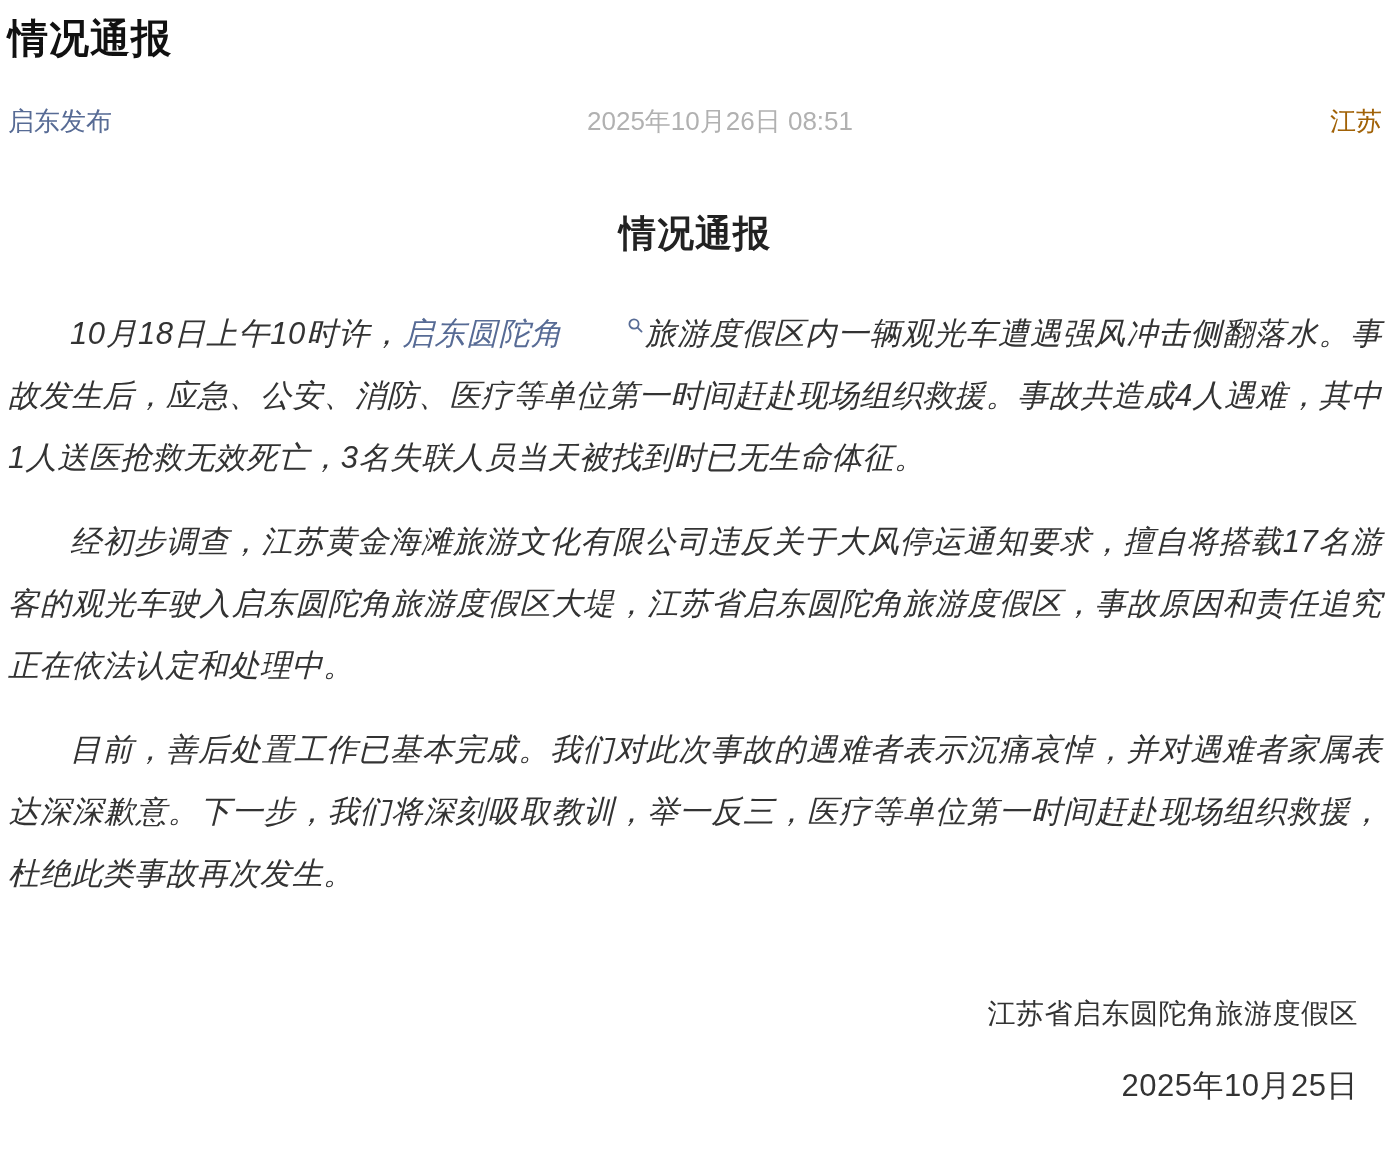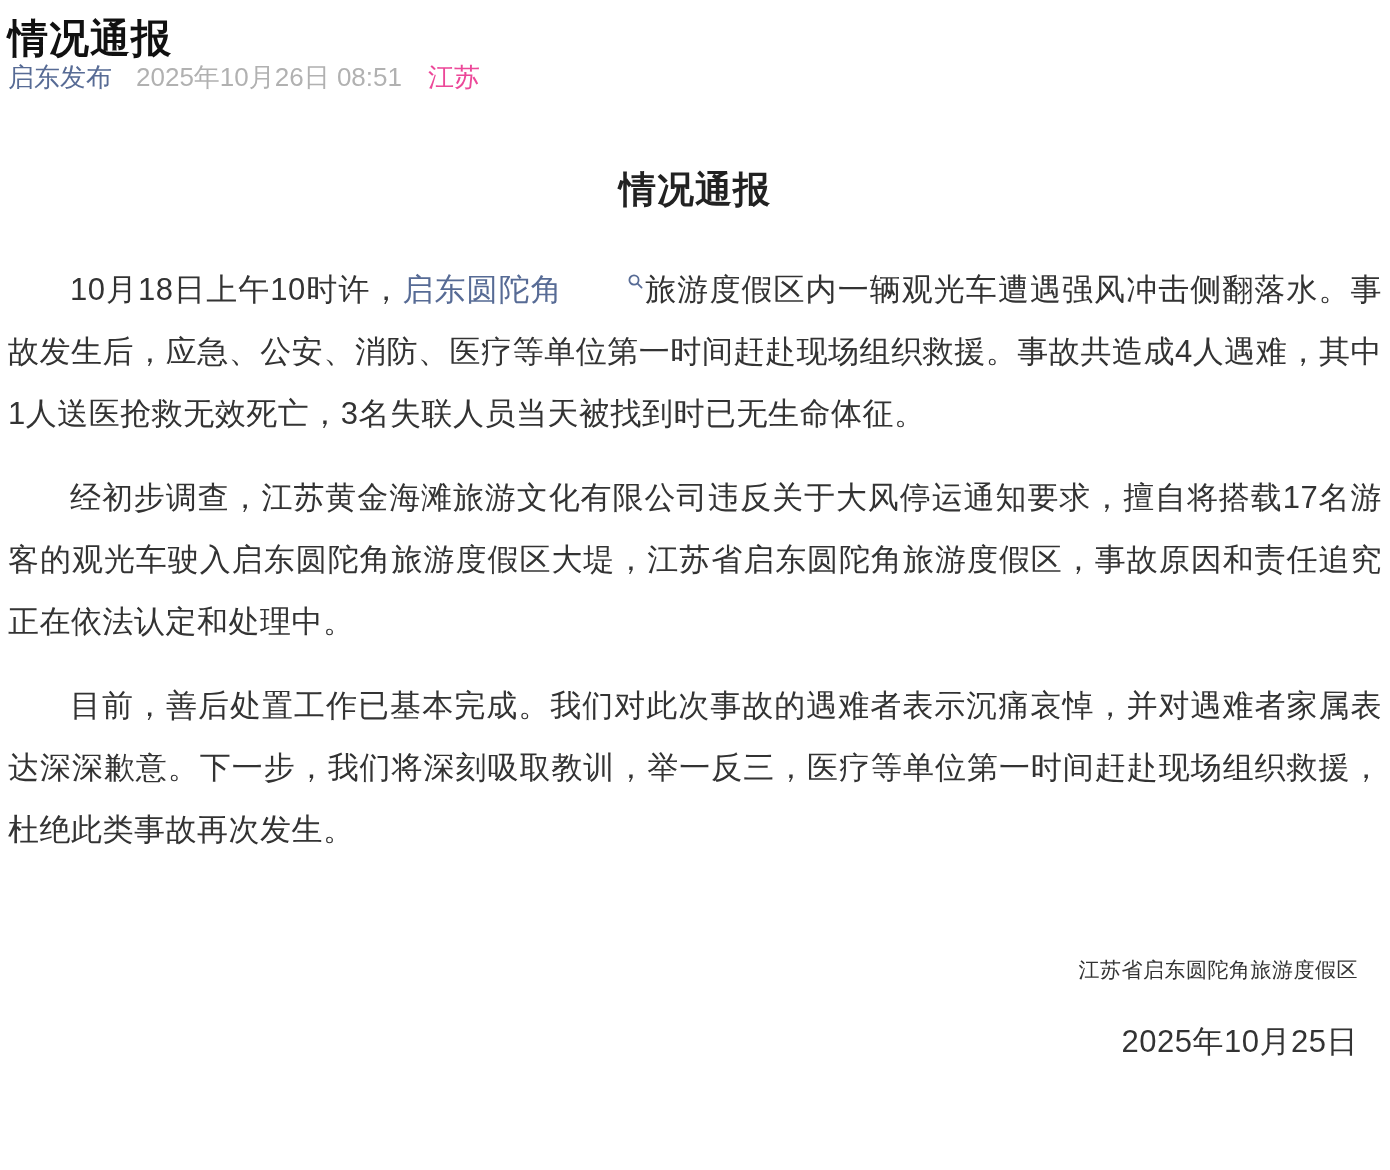--- a/index.html
+++ b/index.html
@@ -16,36 +16,38 @@
     overflow: hidden;
   }
   .doc-title {
     font-size: 40px;
     font-weight: 700;
     color: #111111;
     letter-spacing: 1px;
     line-height: 1.2;
   }
   .meta-row {
+    margin-top: 44px;
     font-size: 26px;
     line-height: 1.2;
     display: flex;
     align-items: baseline;
+    justify-content: space-between;
   }
   .meta-source {
     color: #576b95;
     text-decoration: none;
     cursor: pointer;
   }
   .meta-time {
     color: #b1b1b1;
     margin-left: 24px;
   }
   .meta-location {
-    color: #ec4899;
+    color: #a16207;
     margin-left: 26px;
   }
   .article-heading {
     margin-top: 72px;
     text-align: center;
     font-size: 37px;
     font-weight: 700;
     color: #222222;
     letter-spacing: 1px;
   }
@@ -53,40 +55,41 @@
     margin-top: 44px;
   }
   .article p {
     font-size: 31px;
     line-height: 62px;
     color: #333333;
     text-indent: 2em;
     text-align: justify;
     margin-top: 22px;
     letter-spacing: 0.5px;
+    font-style: italic;
   }
   .inline-link {
     color: #576b95;
     text-decoration: none;
     cursor: pointer;
   }
   .search-sup {
     display: inline-block;
     transform: translateY(-10px);
     margin-left: 2px;
     line-height: 0;
   }
   .search-sup svg { display: inline-block; vertical-align: middle; }
   .signature-block {
     margin-top: 78px;
     text-align: right;
     padding-right: 24px;
   }
   .signature-line {
-    font-size: 21px;
+    font-size: 28px;
     color: #333333;
     line-height: 62px;
     letter-spacing: 0.5px;
     text-align: right;
   }
   .date-line {
     font-size: 31px;
     color: #333333;
     line-height: 62px;
     margin-top: 10px;

